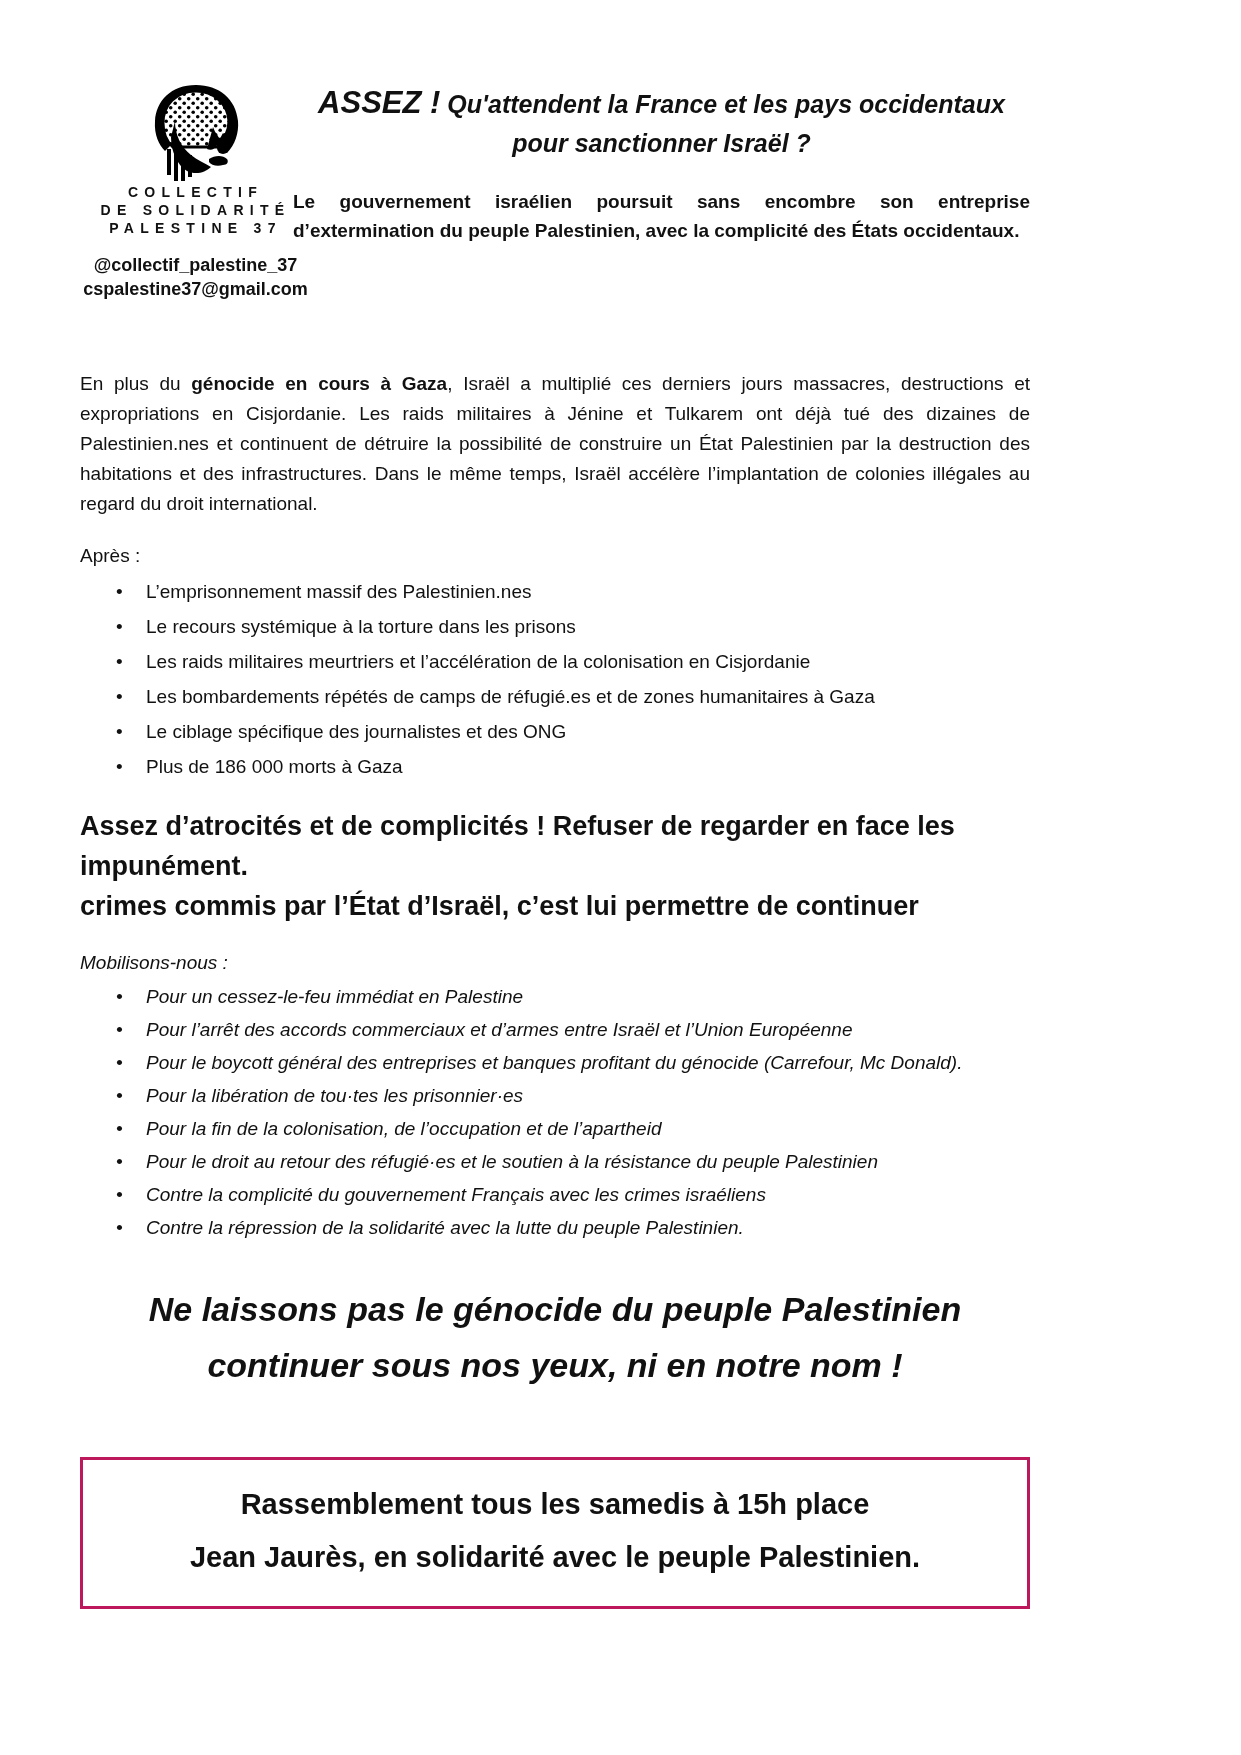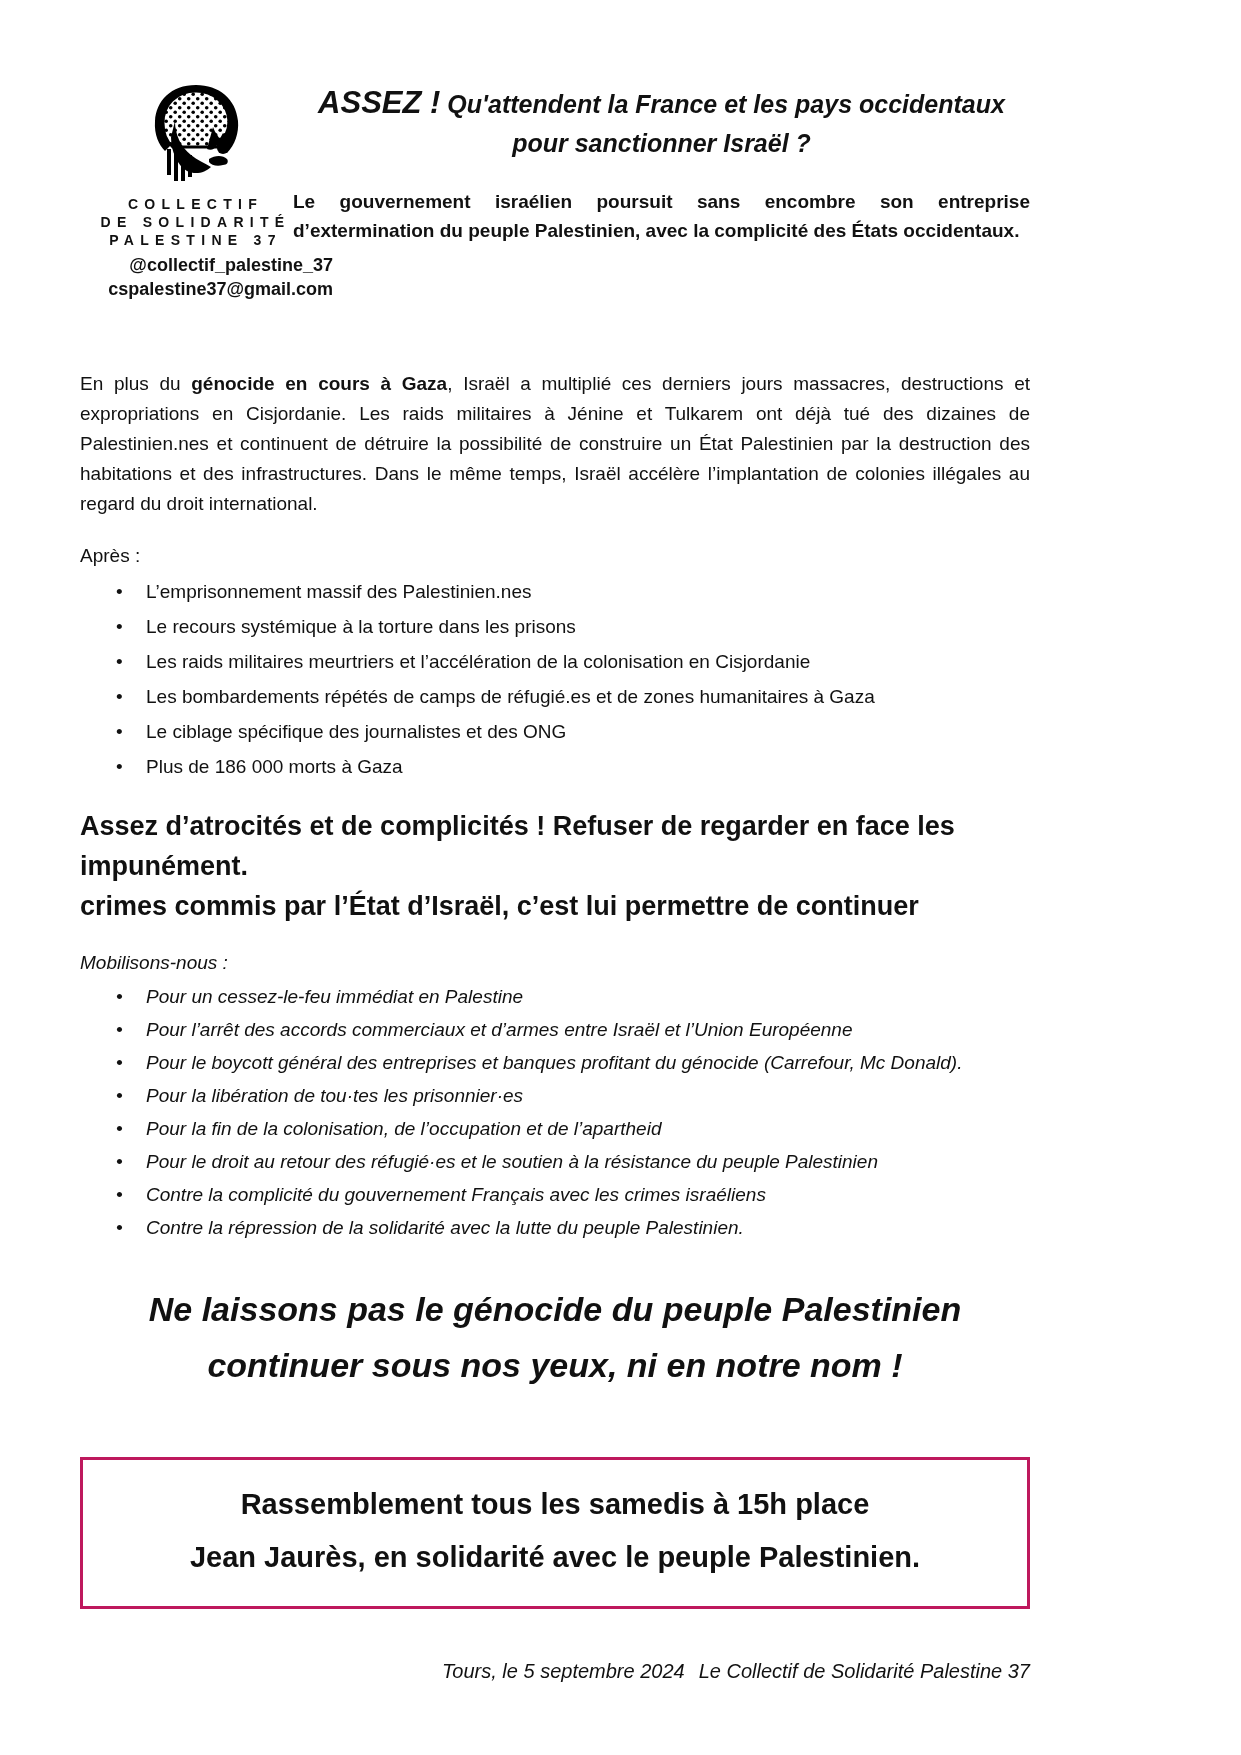--- a/index.html
+++ b/index.html
@@ -11,22 +11,22 @@
     color:#111111;
     font-family:"Liberation Sans", sans-serif;
     box-sizing:border-box;
     padding:45px 211px 0 80px;
     overflow:hidden;
   }
   
   .header{position:relative;height:272px;}
   .logo-block{position:absolute;left:-22px;top:0;width:275px;text-align:center;}
   .logo-graphic{display:block;margin:0 auto;}
-  .logo-name{margin-top:12px;font-weight:bold;font-size:14px;line-height:18px;letter-spacing:0.45em;white-space:nowrap;}
-  .contact{position:absolute;left:-22px;top:170px;width:275px;text-align:right;font-weight:bold;font-size:18px;line-height:24px;}
+  .logo-name{margin-top:0;font-weight:bold;font-size:14px;line-height:18px;letter-spacing:0.45em;white-space:nowrap;}
+  .contact{position:absolute;left:-22px;top:170px;width:275px;text-align:center;font-weight:bold;font-size:18px;line-height:24px;}
   .right-col{margin-left:213px;}
   .title{margin:38px 0 0;text-align:center;font-style:italic;font-weight:bold;font-size:25px;line-height:39px;}
   .title .assez{font-size:31px;}
   .intro{margin:24px 0 0;font-weight:bold;font-size:19px;line-height:29px;text-align:justify;}
   
   .para-main{margin:14px 0 0;font-size:19px;line-height:30px;text-align:justify;}
   .para-main b{font-weight:bold;}
   .section-label{margin:26px 0 0;font-size:19px;line-height:22px;}
   ul.bullets{margin:14px 0 0;padding:0 0 0 66px;list-style:none;}
   ul.bullets li{position:relative;font-size:19px;line-height:22px;margin-bottom:13px;}
@@ -133,17 +133,14 @@
   <h2 class="heading-ne-laissons">
     <span>Ne laissons pas le génocide du peuple Palestinien</span>
     <span>continuer sous nos yeux, ni en notre nom !</span>
   </h2>
 
   <div class="rally-banner">
     <span>Rassemblement tous les samedis à 15h place</span>
     <span>Jean Jaurès, en solidarité avec le peuple Palestinien.</span>
   </div>
 
-  <div class="footer">
-    <span>Tours, le 5 septembre 2024</span><span class="sig">Le Collectif de Solidarité Palestine 37</span>
-  </div>
 
 </div>
 
 </body></html>

